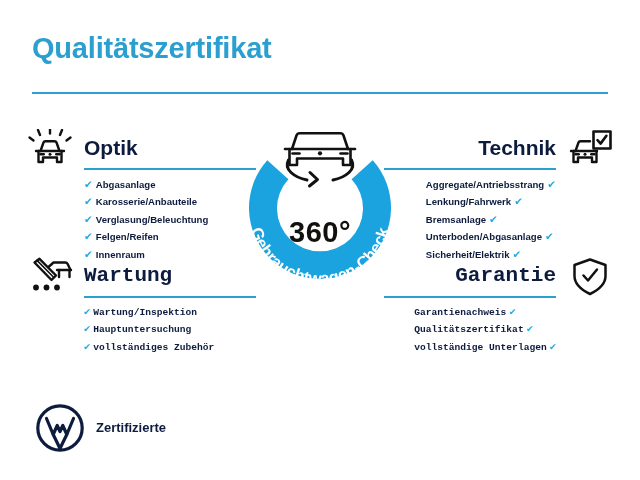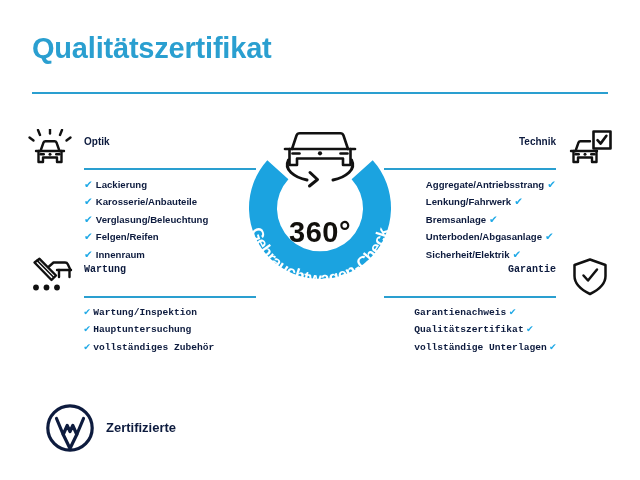--- a/index.html
+++ b/index.html
@@ -66,21 +66,21 @@
     align-items: center;
     justify-content: center;
   }
   .left .block-icon  { left: 0; }
   .right .block-icon { right: 0; }
   .block-icon svg { display: block; }
 
   .block-title {
     position: absolute;
     top: 8px;
-    font-size: 10px;
+    font-size: 21px;
     font-weight: bold;
     color: #0d1b3e;
     white-space: nowrap;
   }
   .left .block-title  { left: 60px; }
   .right .block-title { right: 60px; }
 
   .block-rule {
     position: absolute;
     top: 40px;
@@ -133,21 +133,21 @@
     text-align: center;
     font-size: 29px;
     font-weight: bold;
     color: #12100c;
     letter-spacing: 0.5px;
   }
 
   
   .footer-logo {
     position: absolute;
-    left: 46px;
+    left: 36px;
     top: 404px;
     display: flex;
     align-items: center;
   }
   .vw-mark { display: block; }
   .footer-text {
     margin-left: 12px;
     font-size: 13px;
     font-weight: bold;
     line-height: 16px;
@@ -177,21 +177,21 @@
           <path d="M11.5 22 L11.5 33 L16 33 L16 28.5 L30 28.5 L30 33 L34.5 33 L34.5 22"></path>
           <circle cx="23" cy="25.2" r="1.5" fill="#111111" stroke="none"></circle>
           <path d="M13.5 25.3 L16.8 25.3"></path>
           <path d="M29.2 25.3 L32.5 25.3"></path>
         </svg>
       </div>
       <div class="block-title">Optik</div>
       <div class="block-rule"></div>
     </div>
     <ul class="items">
-      <li><span class="check">✔</span><span>Lackierung</span></li>
+      <li><span class="check">✔</span><span>Abgasanlage</span></li>
       <li><span class="check">✔</span><span>Karosserie/Anbauteile</span></li>
       <li><span class="check">✔</span><span>Verglasung/Beleuchtung</span></li>
       <li><span class="check">✔</span><span>Felgen/Reifen</span></li>
       <li><span class="check">✔</span><span>Innenraum</span></li>
     </ul>
   </div>
 
   <div class="block right row1">
     <div class="block-head">
       <div class="block-icon">

